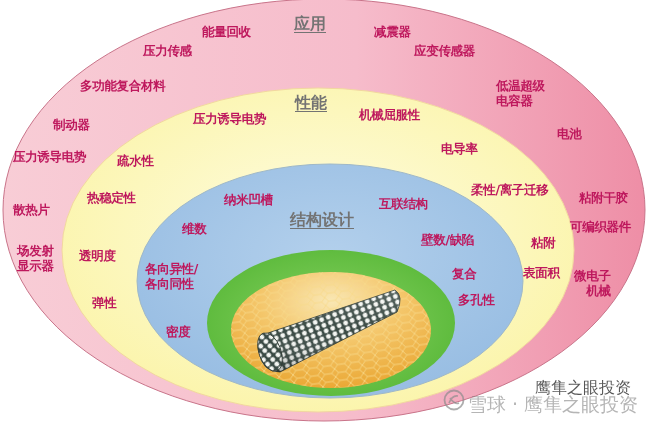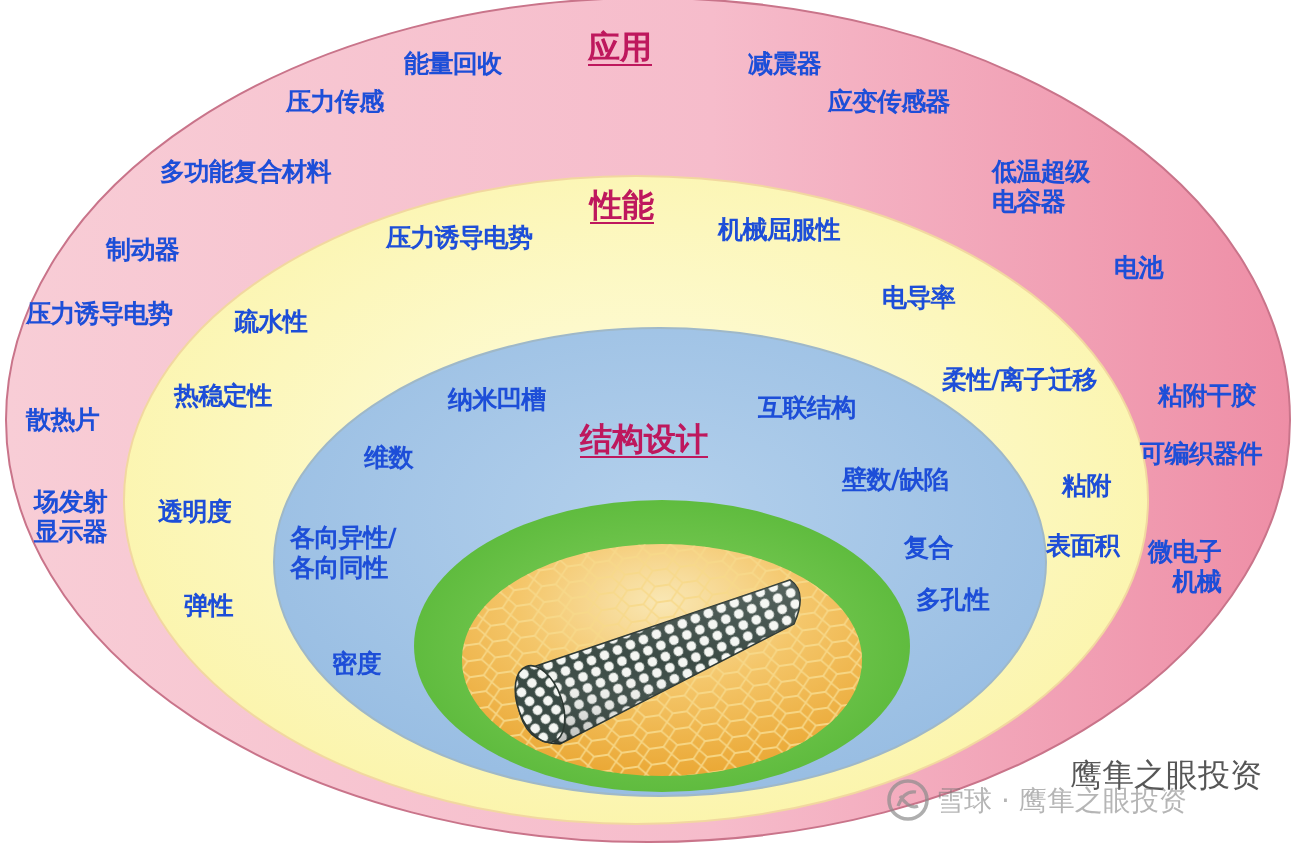--- a/index.html
+++ b/index.html
@@ -1,25 +1,25 @@
 <!DOCTYPE html>
 <html><head>
   <meta charset="utf-8">
   <style>
     html, body { margin: 0; padding: 0; background: #ffffff; }
     body { width: 650px; height: 425px; position: relative; overflow: hidden;
            font-family: "DejaVu Sans", "Liberation Sans", sans-serif; }
     #stage { position: absolute; left: 0; top: 0; width: 650px; height: 425px; }
     svg.bg { position: absolute; left: 0; top: 0; }
-    .lbl { position: absolute; font-weight: bold; font-size: 12.5px; color: #1d4ed8;
+    .lbl { position: absolute; font-weight: bold; font-size: 12.5px; color: #be185d;
            line-height: 15px; white-space: nowrap; letter-spacing: -0.3px; }
-    .title { position: absolute; font-weight: bold; font-size: 16px; color: #be185d;
+    .title { position: absolute; font-weight: bold; font-size: 16px; color: #737373;
              text-decoration: underline; text-underline-offset: 3px; white-space: nowrap; }
     .ml { white-space: pre; }
-    .wm { position: absolute; color: rgba(120,120,120,0.55); font-size: 14px;
+    .wm { position: absolute; color: rgba(120,120,120,0.55); font-size: 19px;
           white-space: nowrap; font-weight: normal; }
     .wm2 { position: absolute; color: rgba(30,30,30,0.75); font-size: 16px; white-space: nowrap; }
   </style>
 </head>
 <body>
 
 <div id="stage">
   <svg class="bg" width="650" height="425" viewBox="0 0 650 425">
     <defs>
       <linearGradient id="pinkGrad" x1="0" y1="0" x2="1" y2="0">

